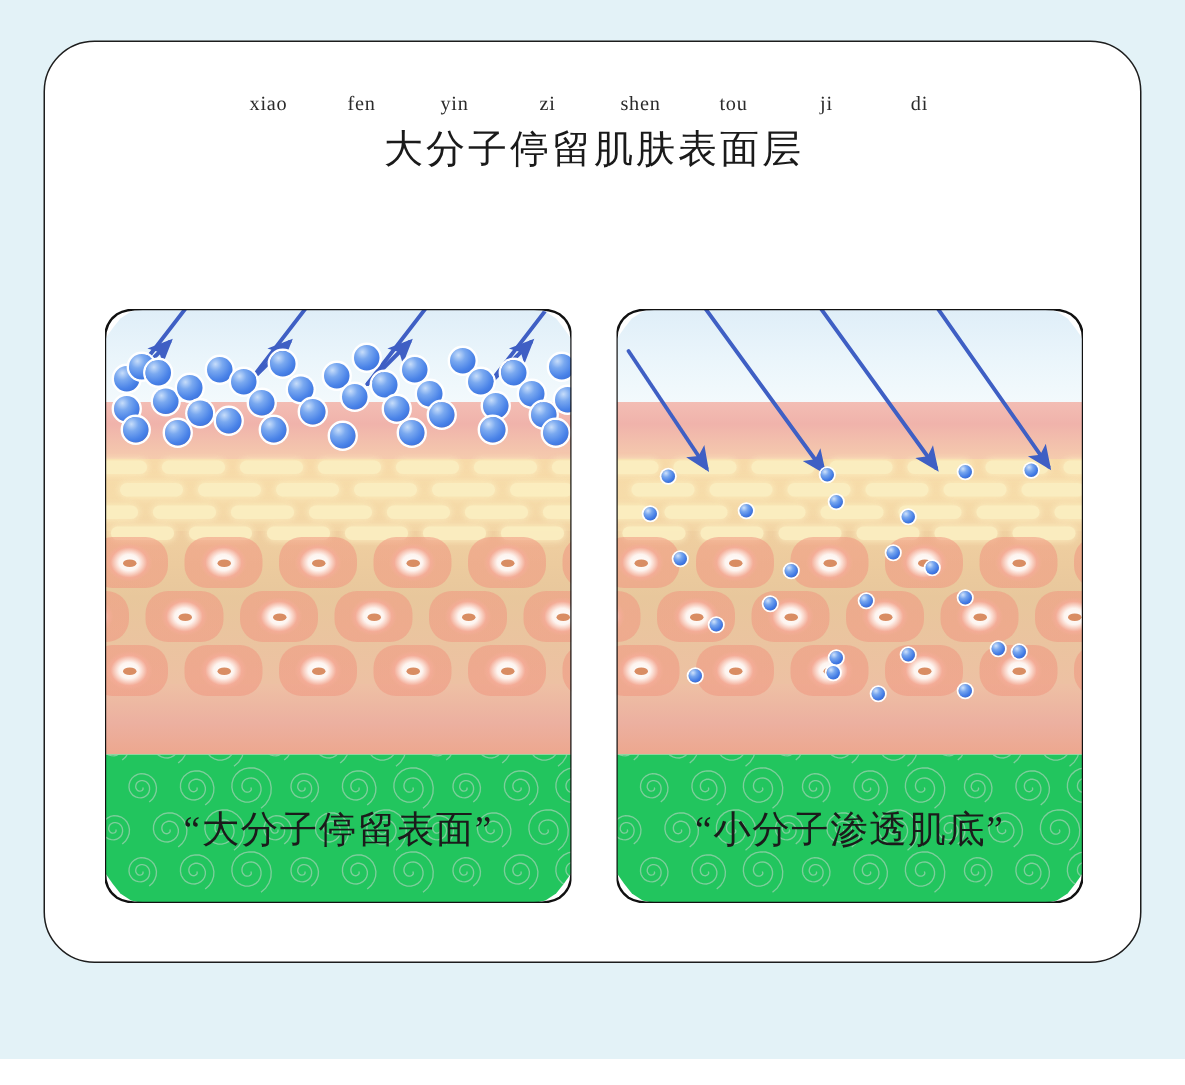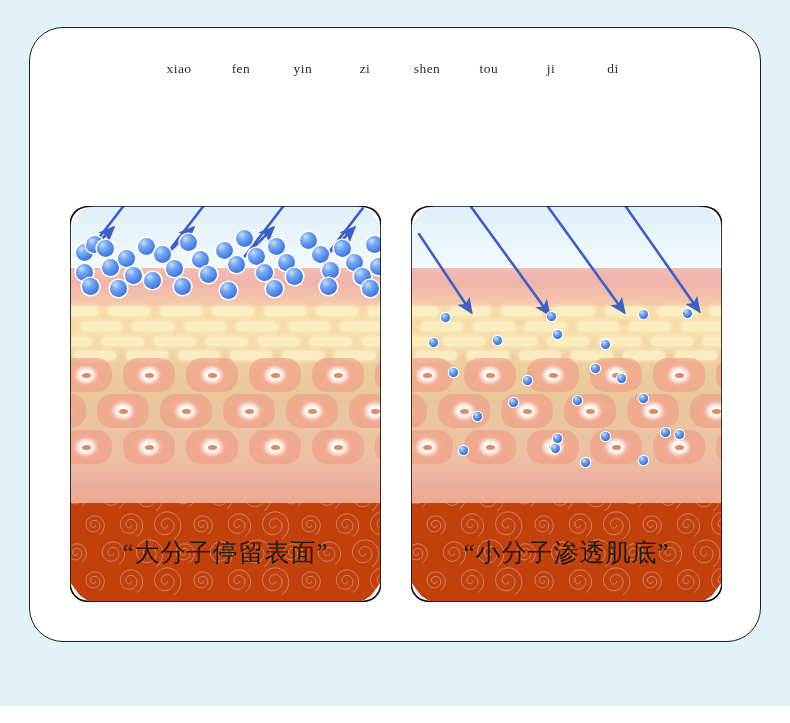--- a/index.html
+++ b/index.html
@@ -109,21 +109,21 @@
     filter:blur(.3px);
   }
   .nucleus{
     position:absolute;width:9px;height:5px;border-radius:50%;
     background:#d98d63;left:21.5px;top:14.5px;
   }
 
   
   .caption{
     position:absolute;left:0;top:297px;width:311px;height:99px;
-    background:#c2410c;overflow:hidden;
+    background:#22c55e;overflow:hidden;
   }
   .caption svg.swirls{position:absolute;left:0;top:0;width:311px;height:99px;opacity:.5;}
   .caption-text{
     position:absolute;left:0;top:0;width:311px;height:99px;
     display:flex;align-items:center;justify-content:center;
     font-family:"Liberation Serif", serif;
     font-size:25px;color:#1b1b1b;letter-spacing:1px;
     white-space:nowrap;
   }
 
@@ -156,20 +156,21 @@
         <span>fen</span>
         <span>yin</span>
         <span>zi</span>
         <span>shen</span>
         <span>tou</span>
         <span>ji</span>
         <span>di</span>
       </div>
 
 
+      <div class="sub-title">大分子停留肌肤表面层</div>
     </div>
 
     <div class="panels">
 
       <div class="panel">
         <div class="panel-clip">
 
           <div class="skin">
             <div class="sky"></div>
             <div class="layer-epi"></div>

